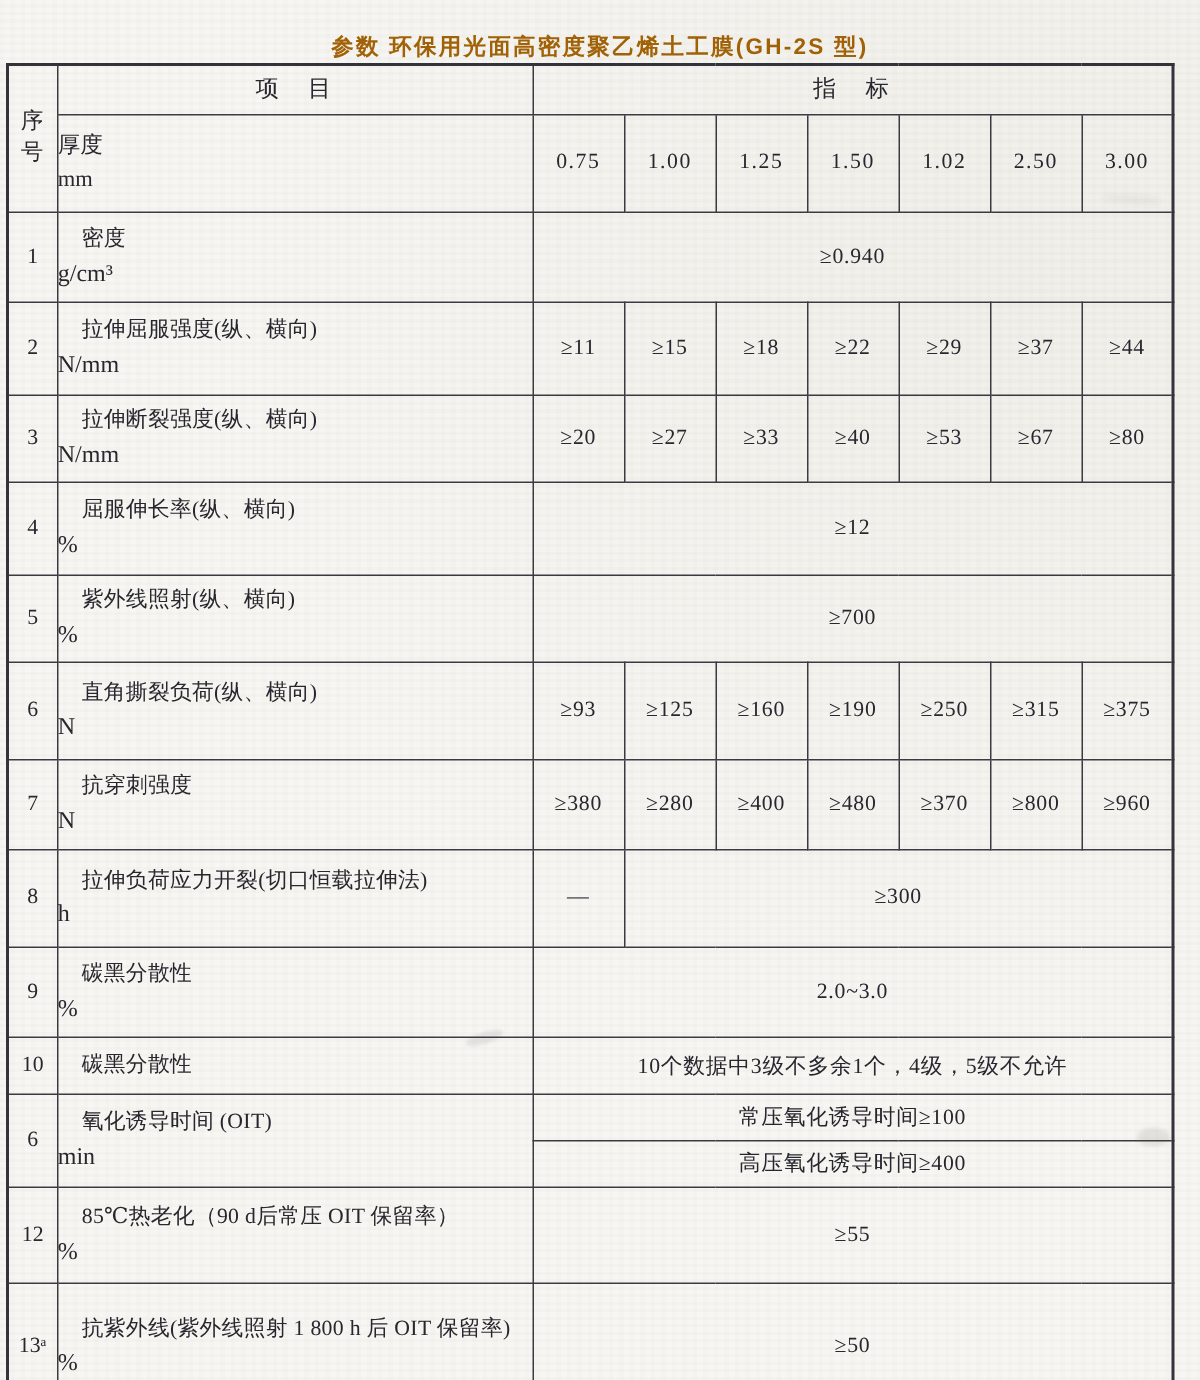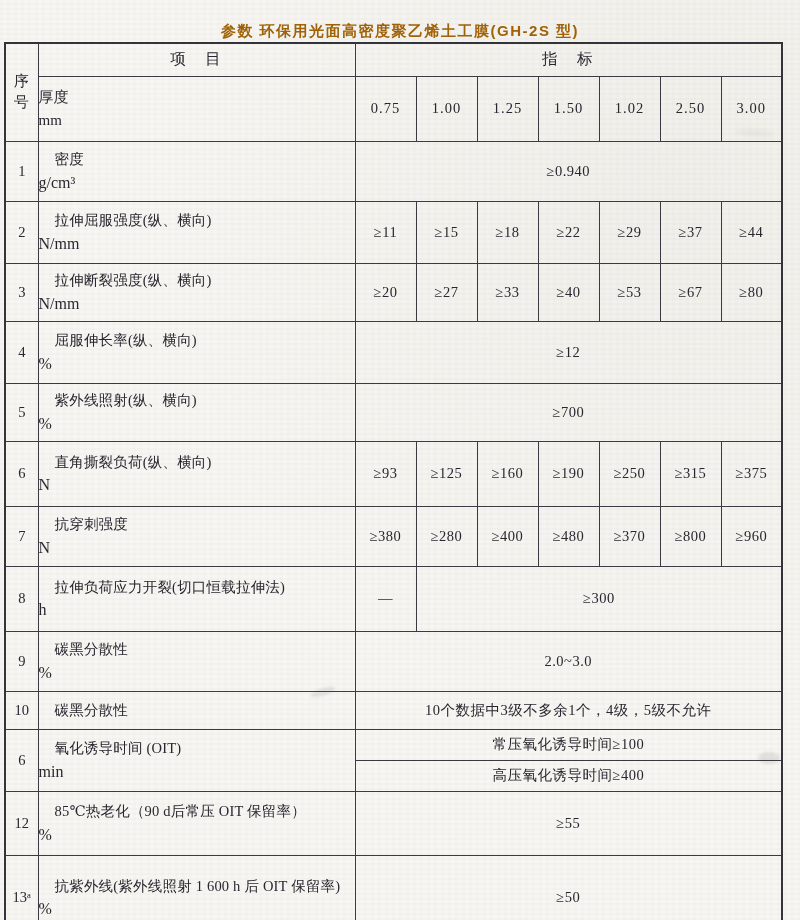--- a/index.html
+++ b/index.html
@@ -231,19 +231,19 @@
     <td class="item">
       <div class="item-name">85℃热老化（90 d后常压 OIT 保留率）</div>
       <div class="item-unit">%</div>
     </td>
     <td class="val" colspan="7">≥55</td>
   </tr>
 
   <tr style="height:86px">
     <td class="num">13ᵃ</td>
     <td class="item">
-      <div class="item-name">抗紫外线(紫外线照射 1 600 h 后 OIT 保留率)</div>
+      <div class="item-name">抗紫外线(紫外线照射 1 800 h 后 OIT 保留率)</div>
       <div class="item-unit">%</div>
     </td>
     <td class="val" colspan="7">≥50</td>
   </tr>
 </tbody>
   </table>
 
 </body></html>

